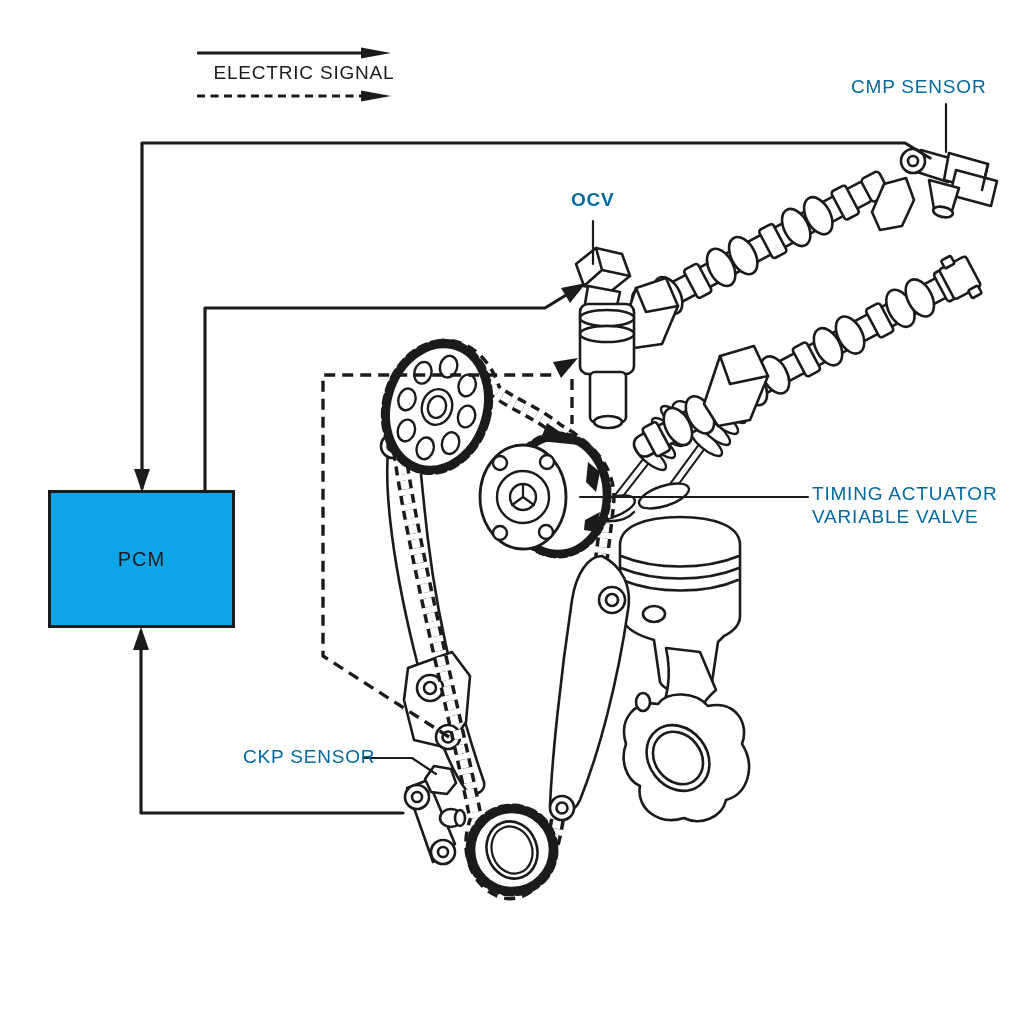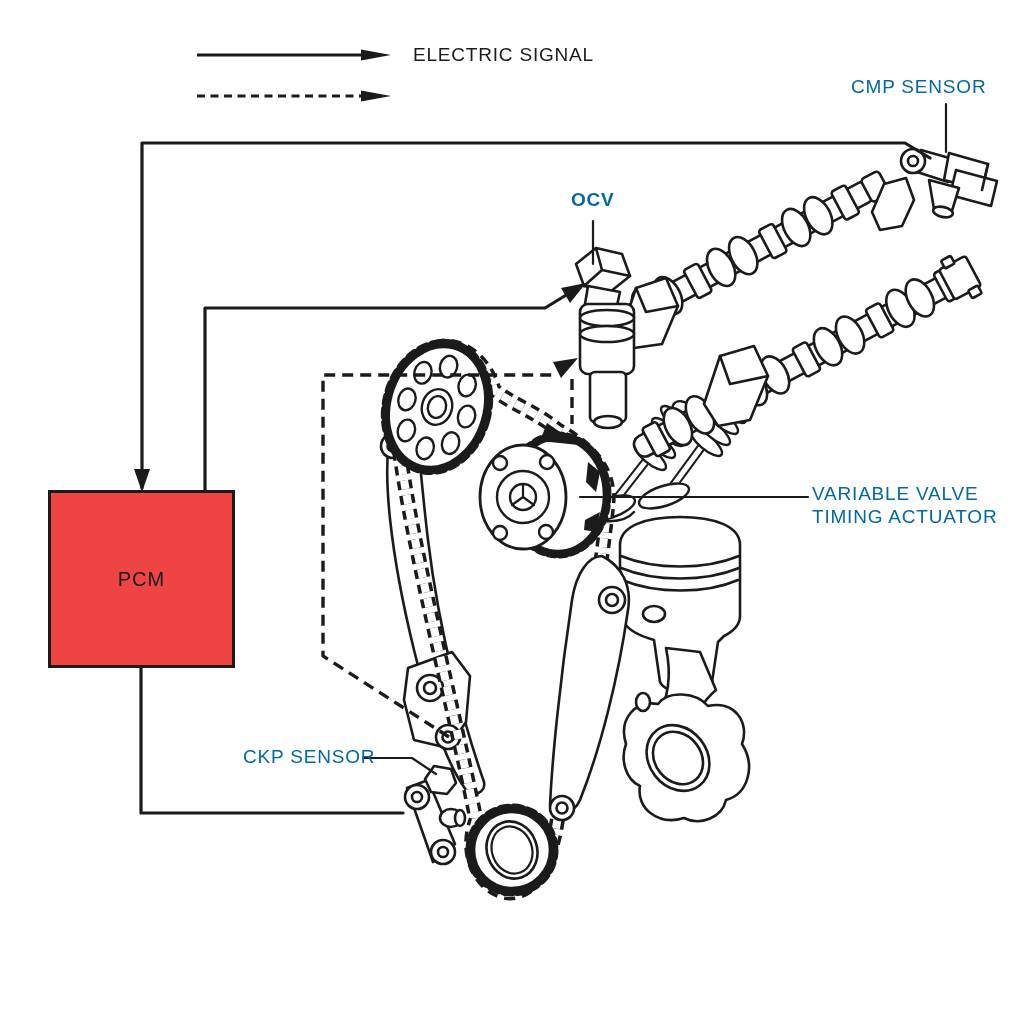--- a/index.html
+++ b/index.html
@@ -1,24 +1,24 @@
 <!DOCTYPE html>
 <html><head>
 <meta charset="utf-8">
 <style>
   html,body{margin:0;padding:0;background:#ffffff;}
   .canvas{position:relative;width:1024px;height:1024px;background:#ffffff;overflow:hidden;
           font-family:"Liberation Sans",sans-serif;color:#1b1b1b;}
   .art{position:absolute;left:0;top:0;width:1024px;height:1024px;}
   .lbl{position:absolute;font-size:19px;letter-spacing:0.8px;color:#0369a1;white-space:nowrap;}
   .lbl2{line-height:23px;}
-  .pcm-box{position:absolute;left:48px;top:490px;width:187px;height:178px;border:3px solid #1b1b1b;
-           display:flex;align-items:center;justify-content:center;background:#ef4444;box-sizing:border-box;}
+  .pcm-box{position:absolute;left:48px;top:490px;width:187px;height:138px;border:3px solid #1b1b1b;
+           display:flex;align-items:center;justify-content:center;background:#0ea5e9;box-sizing:border-box;}
   .pcm-box span{font-size:20px;letter-spacing:1px;}
-  .legend-row{position:absolute;display:flex;align-items:center;}
+  .legend-row{position:absolute;display:flex;align-items:center;flex-direction:column;}
   .legend-row svg{display:block;}
   .legend-text{margin-left:18px;font-size:19px;letter-spacing:0.8px;}
   .caption{position:absolute;left:34px;top:952px;font-family:"DejaVu Sans",sans-serif;
            font-weight:700;font-size:17px;letter-spacing:0.2px;color:#111;}
 </style>
 </head>
 <body>
 
 <div class="canvas">
 
@@ -231,22 +231,22 @@
   <div class="legend-row" style="left:195px;top:87px;">
     <svg width="200" height="18">
       <line x1="2" y1="9" x2="168" y2="9" stroke="#1b1b1b" stroke-width="3.2" stroke-dasharray="8 5.5"></line>
       <polygon points="196,9 166,3.5 166,14.5" fill="#1b1b1b"></polygon>
     </svg>
   </div>
 
   <div class="lbl" style="left:851px;top:76px;">CMP SENSOR</div>
   <div class="lbl" style="left:571px;top:189px;font-weight:bold;">OCV</div>
   <div class="lbl lbl2" style="left:812px;top:482px;">
+    <div>TIMING ACTUATOR</div>
     <div>VARIABLE VALVE</div>
-    <div>TIMING ACTUATOR</div>
   </div>
   <div class="lbl" style="left:223px;top:746px;margin-left:20px;">CKP SENSOR</div>
 
   <div class="pcm-box">
     <span>PCM</span>
   </div>
 
 
 </div>
 

